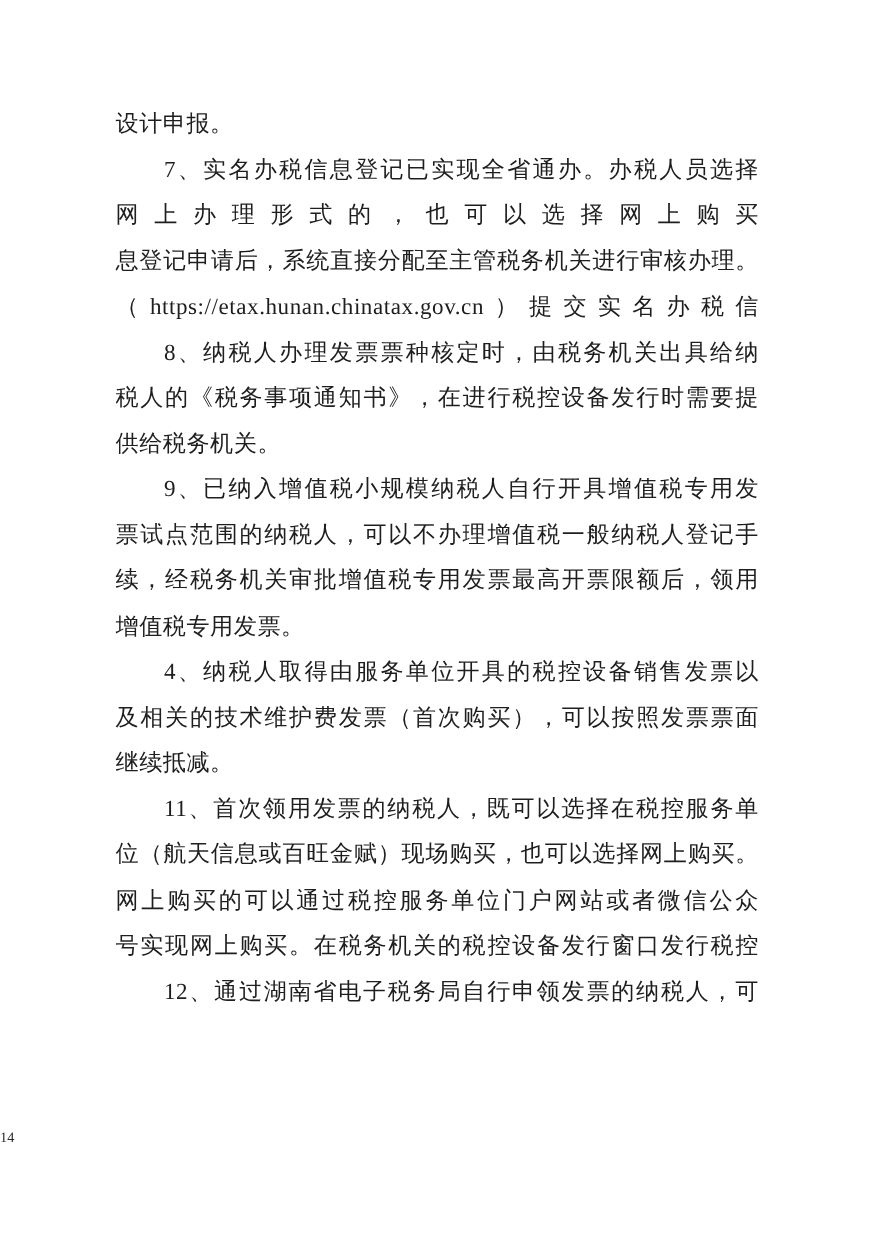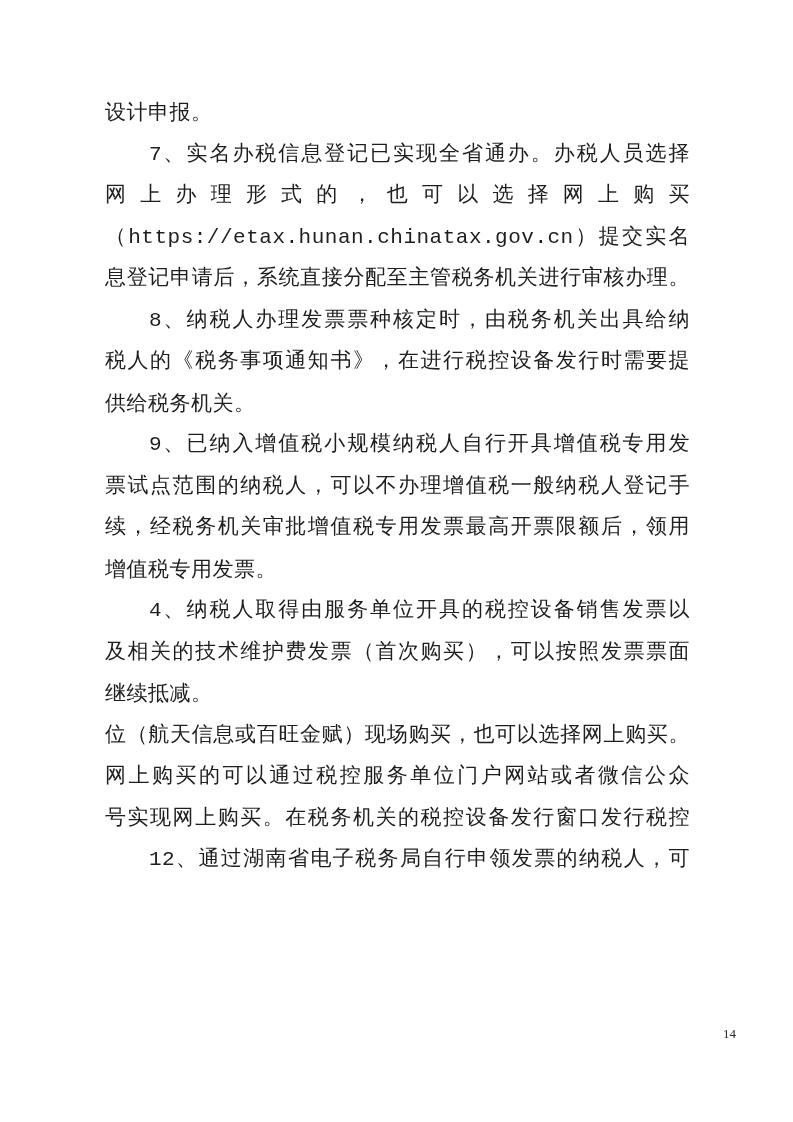--- a/index.html
+++ b/index.html
@@ -28,53 +28,53 @@
     color: #1e1e1e;
     overflow: hidden;
     letter-spacing: 0.5px;
   }
   .line.indent {
     text-indent: 44px;
   }
   .line.justify {
     text-align: justify;
     text-align-last: justify;
-    font-family: Liberation Mono, monospace;
   }
   .page-number {
     position: absolute;
     top: 1024px;
     left: 0;
     width: 100%;
-    text-align: right;
+    text-align: left;
     font-size: 13px;
     line-height: 20px;
     color: #2a2a2a;
     font-family: "Liberation Serif", "DejaVu Serif", serif;
   }
 </style>
 </head>
 <body>
 
 <div class="page">
   <div class="text-block" id="lines-host">
       <div class="line">设计申报。</div>
       <div class="line indent justify">7、实名办税信息登记已实现全省通办。办税人员选择</div>
       <div class="line justify">网上办理形式的，也可以选择网上购买</div>
+      <div class="line justify">息登记申请后，系统直接分配至主管税务机关进行审核办理。</div>
       <div class="line justify">（https://etax.hunan.chinatax.gov.cn）提交实名办税信</div>
-      <div class="line justify">息登记申请后，系统直接分配至主管税务机关进行审核办理。</div>
       <div class="line indent justify">8、纳税人办理发票票种核定时，由税务机关出具给纳</div>
       <div class="line justify">税人的《税务事项通知书》，在进行税控设备发行时需要提</div>
       <div class="line">供给税务机关。</div>
       <div class="line indent justify">9、已纳入增值税小规模纳税人自行开具增值税专用发</div>
       <div class="line justify">票试点范围的纳税人，可以不办理增值税一般纳税人登记手</div>
       <div class="line justify">续，经税务机关审批增值税专用发票最高开票限额后，领用</div>
       <div class="line">增值税专用发票。</div>
       <div class="line indent justify">4、纳税人取得由服务单位开具的税控设备销售发票以</div>
       <div class="line justify">及相关的技术维护费发票（首次购买），可以按照发票票面</div>
       <div class="line">继续抵减。</div>
+      <div class="line indent justify">11、首次领用发票的纳税人，既可以选择在税控服务单</div>
       <div class="line justify">位（航天信息或百旺金赋）现场购买，也可以选择网上购买。</div>
       <div class="line justify">网上购买的可以通过税控服务单位门户网站或者微信公众</div>
       <div class="line justify">号实现网上购买。在税务机关的税控设备发行窗口发行税控</div>
       <div class="line indent justify">12、通过湖南省电子税务局自行申领发票的纳税人，可</div>
     </div>
   <div class="page-number">14</div>
 </div>
 
 </body></html>

